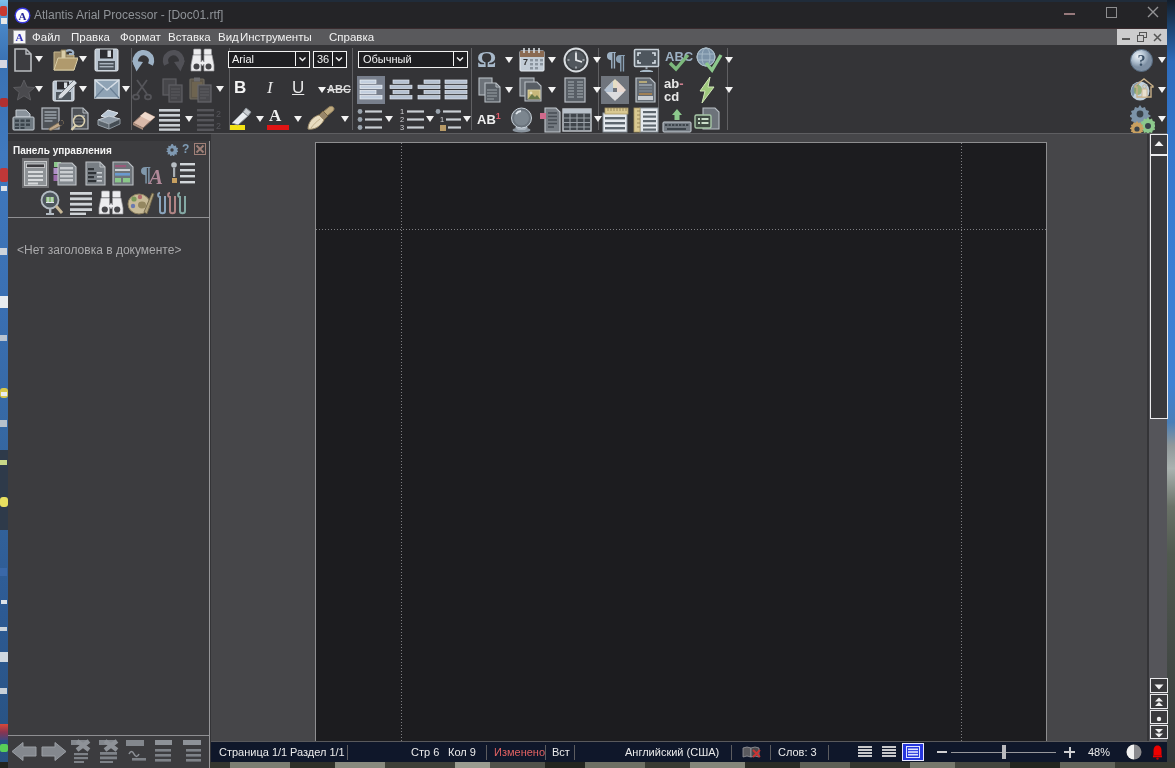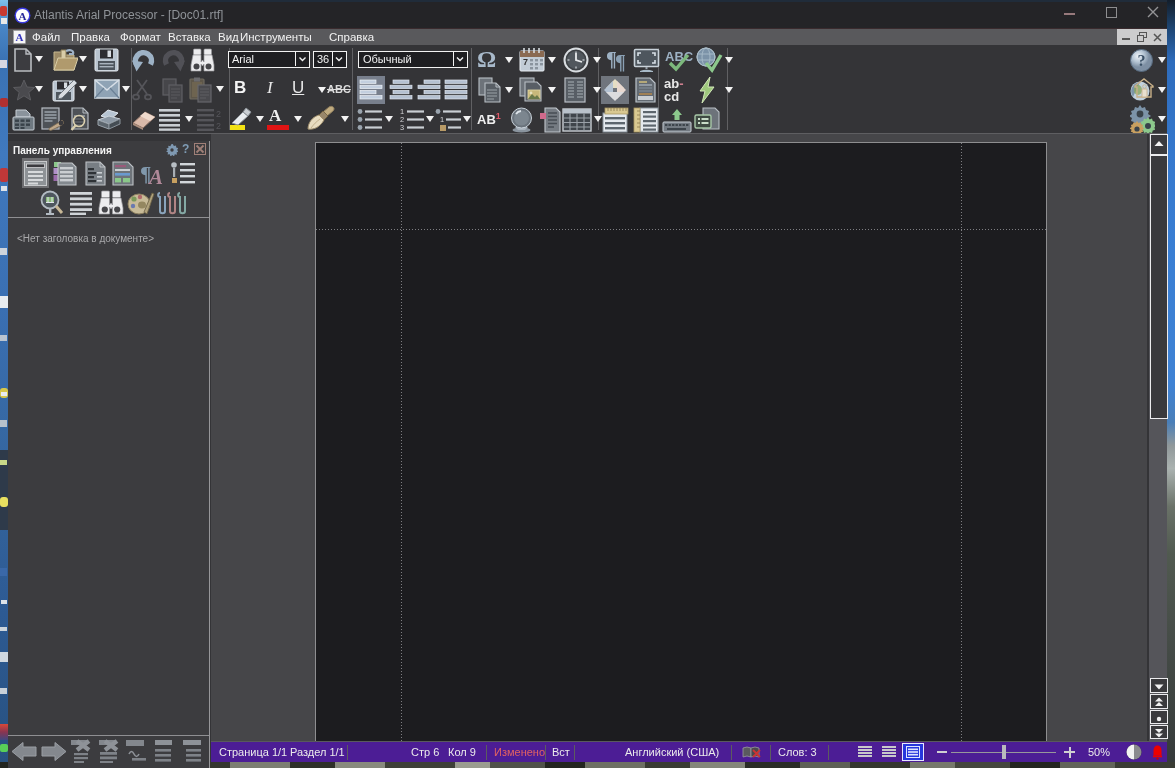--- a/index.html
+++ b/index.html
@@ -774,21 +774,21 @@
 
       <svg class="abs" style="left:148px;top:49px;" width="30" height="26" viewBox="0 0 30 26">
           <g fill="none" stroke-width="2">
             <path d="M4 3 C1.5 3 1.5 7 4 7 L4 21 C4 24 9 24 9 21 L9 6" stroke="#8aa4bc"></path>
             <path d="M14 3 C11.5 3 11.5 7 14 7 L14 21 C14 24 19 24 19 21 L19 6" stroke="#b08484"></path>
             <path d="M24 3 C21.5 3 21.5 7 24 7 L24 21 C24 24 29 24 29 21 L29 6" stroke="#84a8a4"></path>
           </g>
         </svg>
 
       <div class="abs" style="left:0;top:76px;width:201px;height:1px;background:#8f8f92;"></div>
-      <div class="abs" style="left:9px;top:92px;font-size:10px;color:#a9a9ab;">&lt;Нет заголовка в документе&gt;</div>
+      <div class="abs" style="left:9px;top:102px;font-size:12px;color:#a9a9ab;">&lt;Нет заголовка в документе&gt;</div>
 
       <div class="abs" style="left:0;top:594px;width:201px;height:1px;background:#8f8f92;"></div>
       <svg class="abs" style="left:3px;top:600px;" width="26" height="21" viewBox="0 0 26 21">
           <path d="M1 10.5 L12 1.5 L12 6 L25 6 L25 15 L12 15 L12 19.5 Z" fill="#84888e" stroke="#9a9ea4" stroke-width="1"></path>
         </svg>
       <svg class="abs" style="left:33px;top:600px;" width="26" height="21" viewBox="0 0 26 21">
           <path d="M25 10.5 L14 1.5 L14 6 L1 6 L1 15 L14 15 L14 19.5 Z" fill="#84888e" stroke="#9a9ea4" stroke-width="1"></path>
         </svg>
       <svg class="abs" style="left:62px;top:598px;" width="25" height="24" viewBox="0 0 25 24">
           <rect x="1" y="1" width="16" height="5" fill="#83878d"></rect>
@@ -852,21 +852,21 @@
             <path d="M8 2.5 L12 6.5 L4 6.5 Z M8 7 L12 11 L4 11 Z" fill="#f2f2f2"></path>
           </svg></div>
       <div class="abs" style="left:1px;top:576px;width:16px;height:12px;background:#3a3a3d;border:1px solid #ececee;"><svg width="16" height="12" viewBox="0 0 16 12">
             <circle cx="8" cy="6" r="2.2" fill="#f2f2f2"></circle>
           </svg></div>
       <div class="abs" style="left:1px;top:591px;width:16px;height:12px;background:#3a3a3d;border:1px solid #ececee;"><svg width="16" height="14" viewBox="0 0 16 14">
             <path d="M8 7 L12 3 L4 3 Z M8 11.5 L12 7.5 L4 7.5 Z" fill="#f2f2f2"></path>
           </svg></div>
     </div>
 
-    <div class="abs" id="statusbar" style="left:203px;top:741px;width:956px;height:21px;background:#4c1d95;border-top:1px solid #59595c;box-sizing:border-box;">
+    <div class="abs" id="statusbar" style="left:203px;top:741px;width:956px;height:21px;background:#0f172a;border-top:1px solid #59595c;box-sizing:border-box;">
       <div class="stxt" style="left:8px;">Страница 1/1</div>
       <div class="stxt" style="left:79px;">Раздел 1/1</div>
       <div class="seg" style="left:136px;"></div>
       <div class="stxt" style="left:143px;margin-top:39px;">На 2,54 см</div>
       <div class="stxt" style="left:200px;">Стр 6</div>
       <div class="stxt" style="left:237px;">Кол 9</div>
       <div class="seg" style="left:275px;"></div>
       <div class="stxt" style="left:283px;color:#e06262;">Изменено</div>
       <div class="seg" style="left:334px;"></div>
       <div class="stxt" style="left:341px;">Вст</div>
@@ -907,21 +907,21 @@
               <rect x="2" y="5.2" width="10" height="1.6"></rect>
               <rect x="2" y="7.9" width="10" height="1.6"></rect>
             </g>
           </svg>
       </div>
       <div class="abs" style="left:726px;top:9px;width:10px;height:2px;background:#cfcfd1;"></div>
       <div class="abs" style="left:740px;top:10px;width:105px;height:1px;background:#97979b;"></div>
       <div class="abs" style="left:791px;top:3px;width:4px;height:14px;background:#b9b9bd;"></div>
       <div class="abs" style="left:853px;top:9px;width:11px;height:2px;background:#cfcfd1;"></div>
       <div class="abs" style="left:853px;top:4.5px;width:2px;height:11px;background:#cfcfd1;margin-left:4.5px;"></div>
-      <div class="stxt" style="left:877px;">50%</div>
+      <div class="stxt" style="left:877px;">48%</div>
 
       <svg class="abs" style="left:915px;top:2px;" width="16" height="16" viewBox="0 0 16 16">
           <circle cx="8" cy="8" r="7.5" fill="#1e1e20"></circle>
           <path d="M8 0.5 A7.5 7.5 0 0 0 8 15.5 Z" fill="#f2f2f2"></path>
           <path d="M8 0.5 A7.5 7.5 0 0 1 8 15.5" fill="#8a8a8e"></path>
         </svg>
 
       <svg class="abs" style="left:941px;top:3px;" width="11" height="15" viewBox="0 0 11 15">
           <path d="M5.5 0.5 C8.5 0.5 9.5 3 9.5 6 L9.5 10.5 L1.5 10.5 L1.5 6 C1.5 3 2.5 0.5 5.5 0.5 Z" fill="#ee0000"></path>
           <rect x="1" y="10.5" width="9" height="1.8" fill="#ee0000"></rect>

